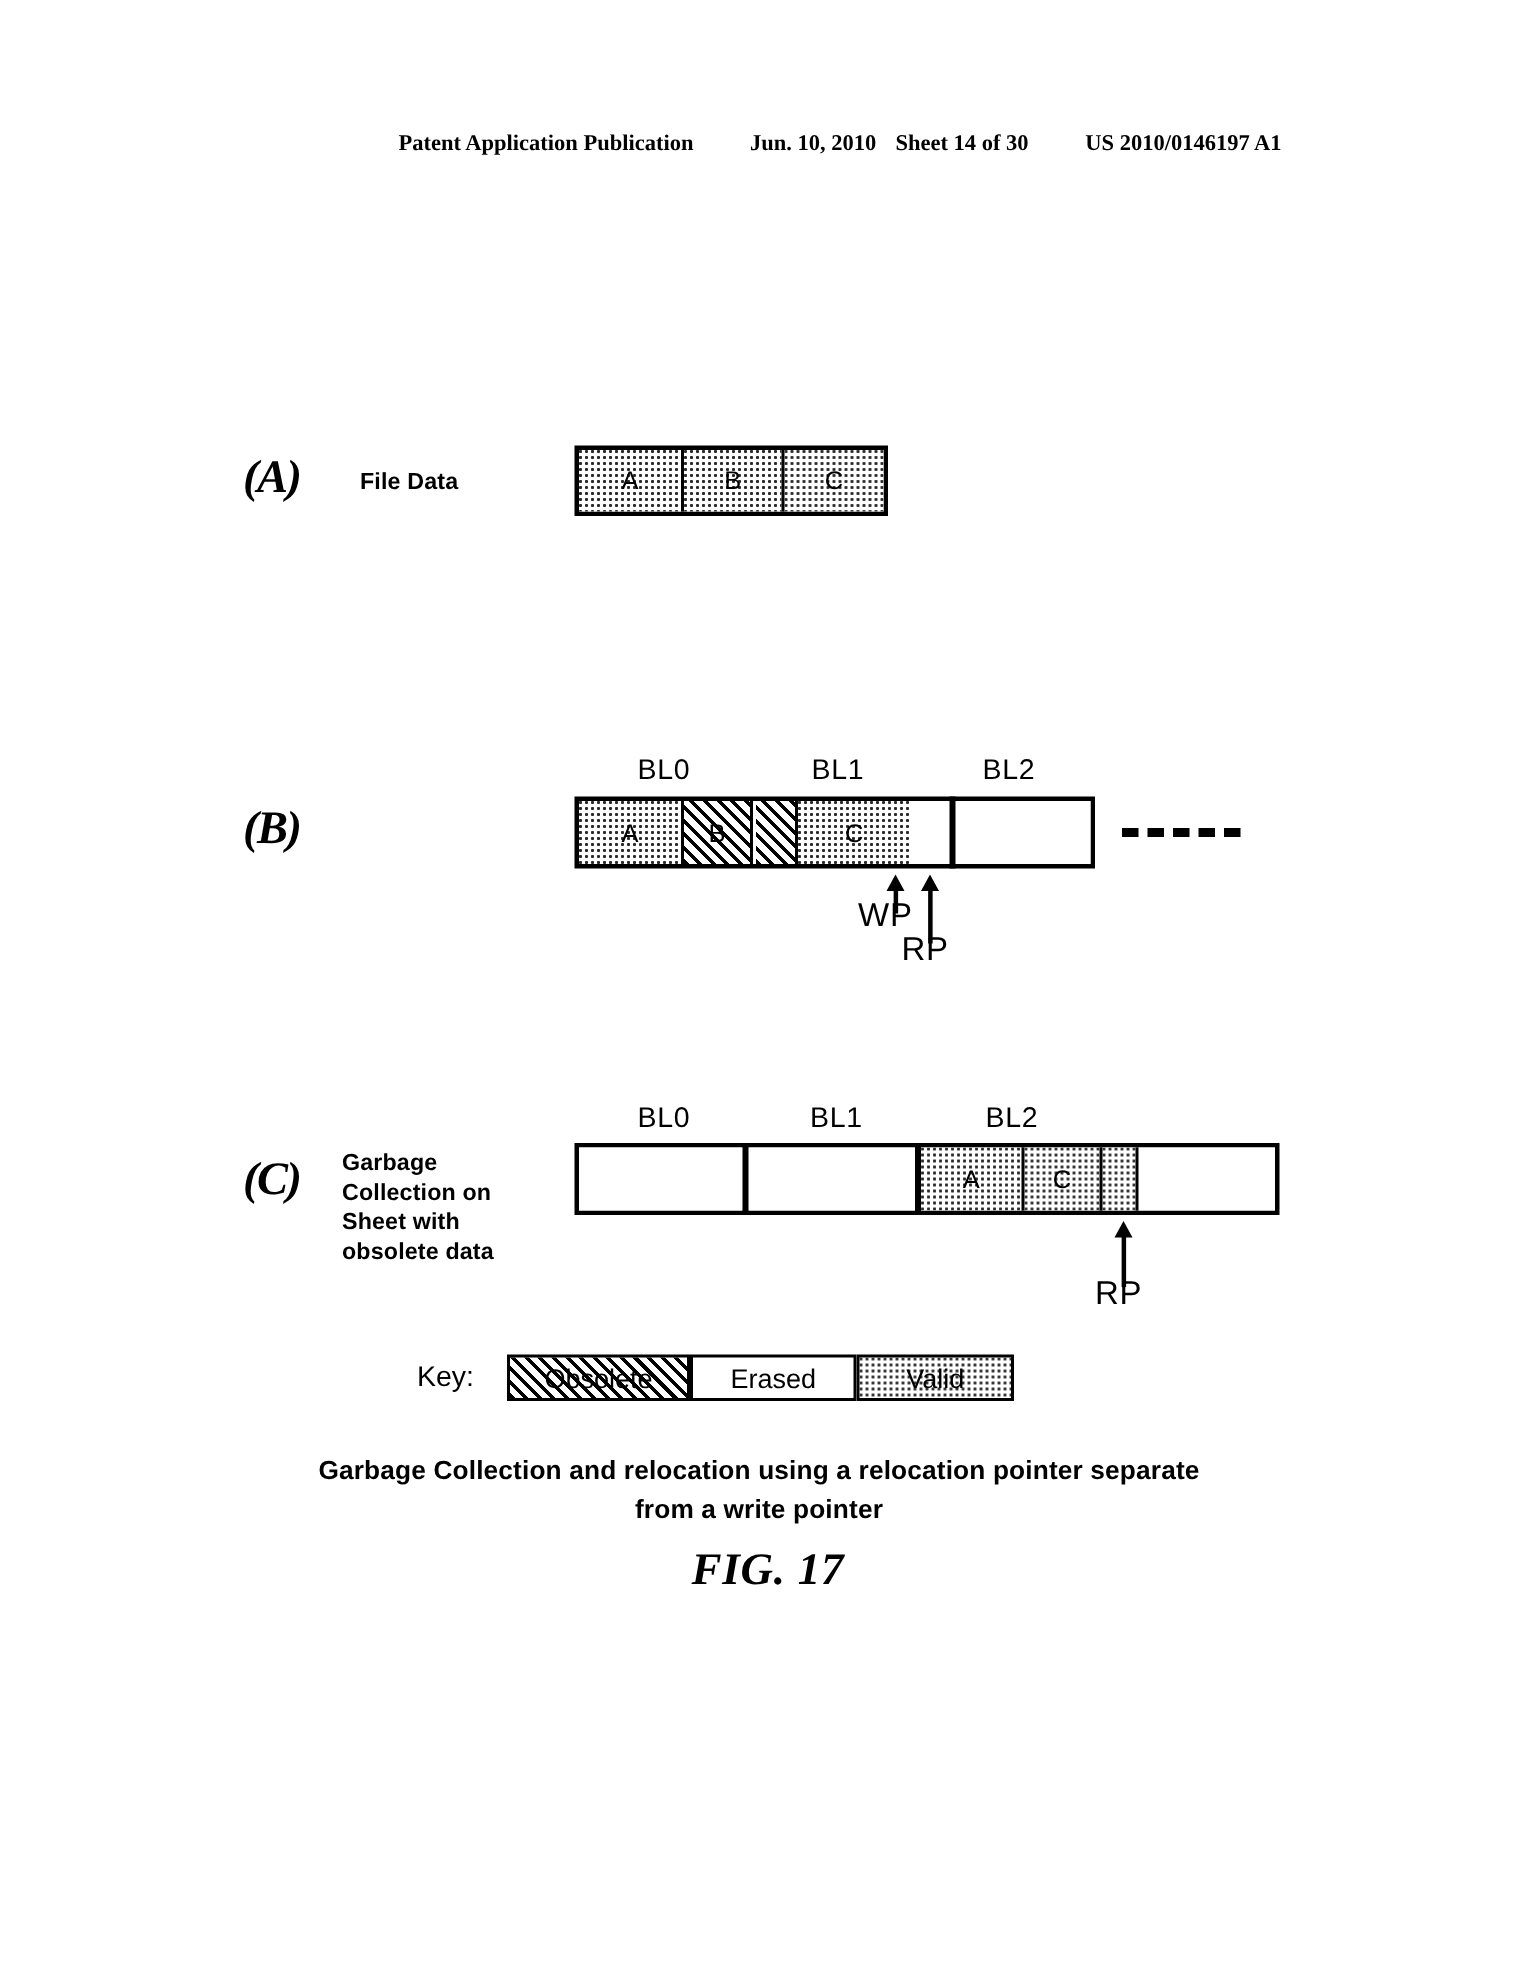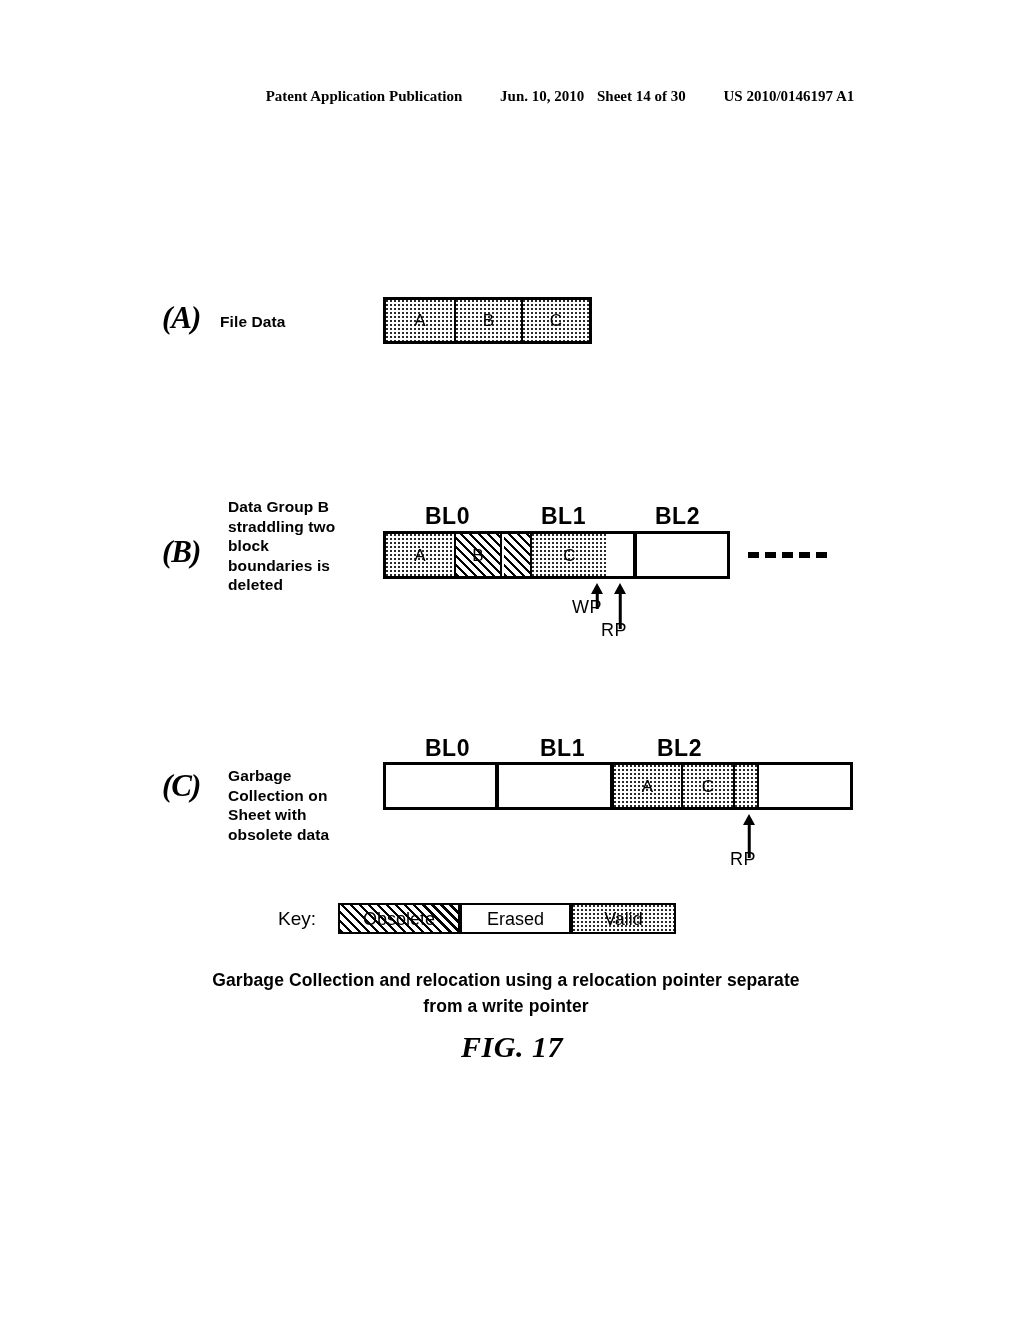--- a/index.html
+++ b/index.html
@@ -56,22 +56,22 @@
     font-size: 15.5px;
     font-weight: bold;
     line-height: 19.5px;
     letter-spacing: 0.1px;
   }
   .sec-caption div { white-space: nowrap; }
 
   
   .bl-label {
     position: absolute;
-    font-size: 23px;
-    font-weight: bold;
+    font-size: 19px;
+    font-weight: normal;
     letter-spacing: 0.5px;
   }
 
   
   .fill-valid {
     background-color: #ffffff;
     background-image:
       radial-gradient(circle at 1px 1px, #2a2a2a 0.9px, transparent 1.1px);
     background-size: 4px 4px;
   }
@@ -141,21 +141,21 @@
     left: 50%;
     top: 0;
     transform: translateX(-50%);
     width: 0; height: 0;
     border-left: 6px solid transparent;
     border-right: 6px solid transparent;
     border-bottom: 11px solid #000;
   }
   .ptr-label {
     position: absolute;
-    font-size: 18px;
+    font-size: 22px;
     letter-spacing: 0.5px;
   }
 
   
   .dashes {
     position: absolute;
     display: flex;
     gap: 6px;
   }
   .dashes span {
@@ -222,46 +222,39 @@
 <div id="page-header">
   <span class="h-pub">Patent Application Publication</span>
   <span class="h-date">Jun. 10, 2010</span>
   <span class="h-sheet">Sheet 14 of 30</span>
   <span class="h-num">US 2010/0146197 A1</span>
 </div>
 
 <div id="figure">
 
   <div class="sec-letter" style="left:162px; top:300px;">(A)</div>
-  <div class="sec-caption" style="left:220px; top:312px;">
+  <div class="sec-caption" style="left:240px; top:312px;">
     <div>File Data</div>
   </div>
 
   <div class="strip" style="left:383px; top:297px; width:209px; height:47px;">
     <div class="cell fill-valid" style="left:0px;  width:68px;">
       <span class="cl">A</span>
     </div>
     <div class="cell fill-valid" style="left:70px; width:65px;">
       <span class="cl">B</span>
     </div>
     <div class="cell fill-valid" style="left:137px; width:66px;">
       <span class="cl">C</span>
     </div>
     <div class="div-thin" style="left:68px;"></div>
     <div class="div-thin" style="left:135px;"></div>
   </div>
 
   <div class="sec-letter" style="left:162px; top:534px;">(B)</div>
-  <div class="sec-caption" style="left:228px; top:497px;">
-    <div>Data Group B</div>
-    <div>straddling two</div>
-    <div>block</div>
-    <div>boundaries is</div>
-    <div>deleted</div>
-  </div>
 
   <div class="bl-label" style="left:425px; top:503px;">BL0</div>
   <div class="bl-label" style="left:541px; top:503px;">BL1</div>
   <div class="bl-label" style="left:655px; top:503px;">BL2</div>
 
   <div class="strip" style="left:383px; top:531px; width:347px; height:48px;">
     <div class="cell fill-valid" style="left:0px; width:68px;">
       <span class="cl">A</span>
     </div>
     <div class="cell fill-obsolete" style="left:70px; width:44px;">

